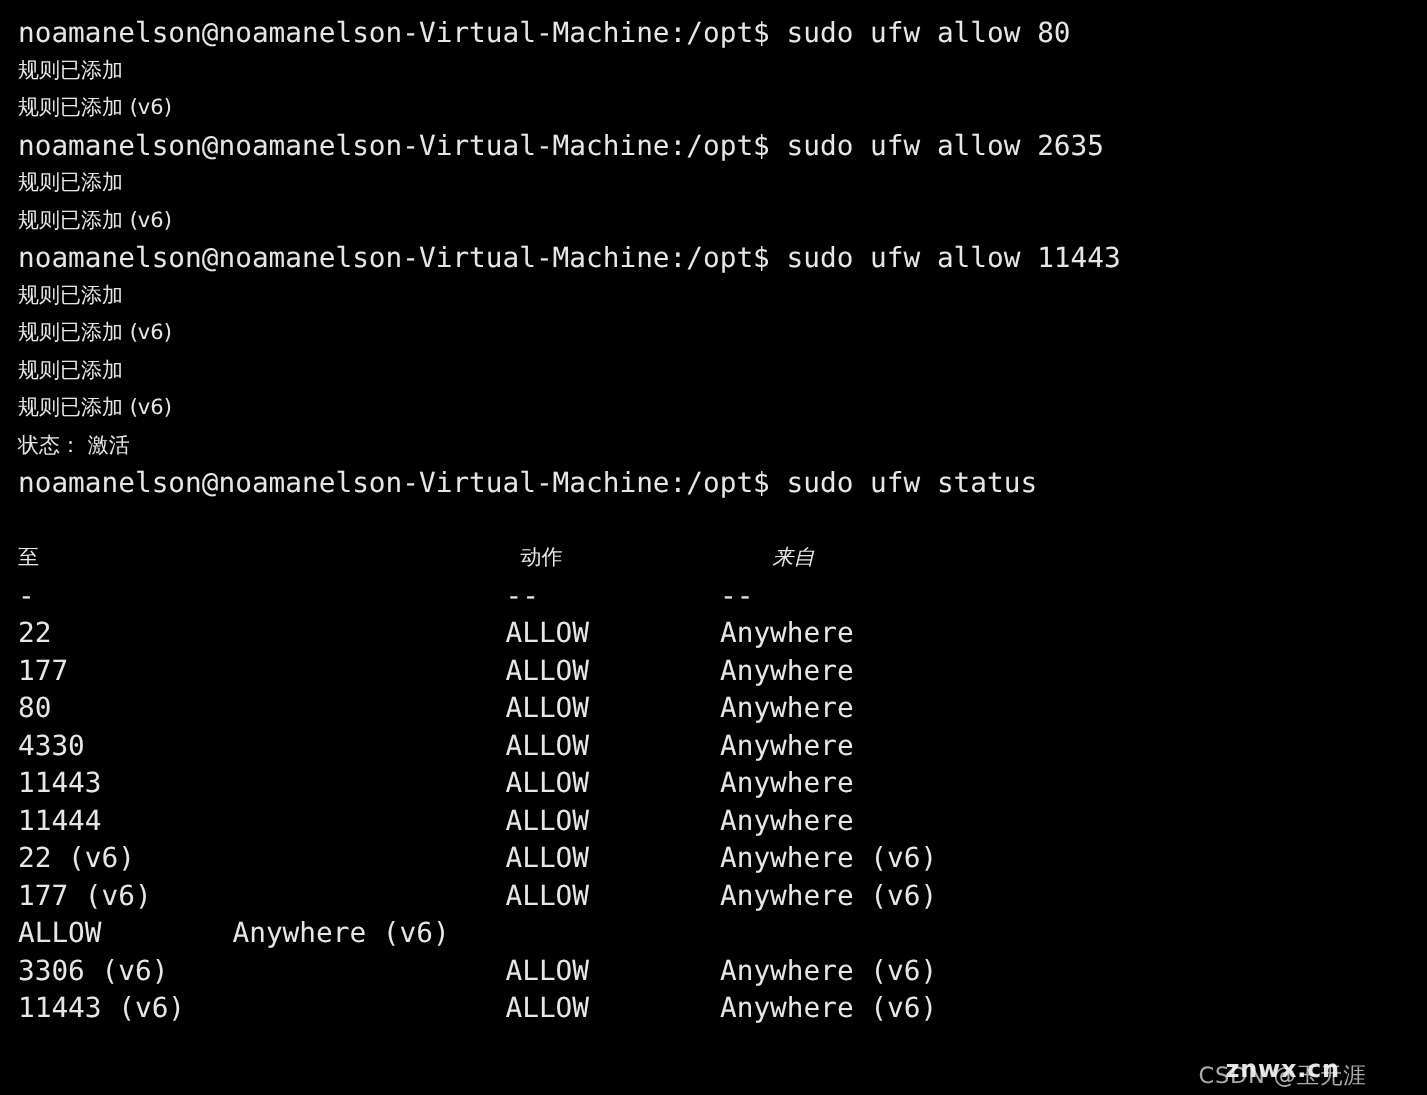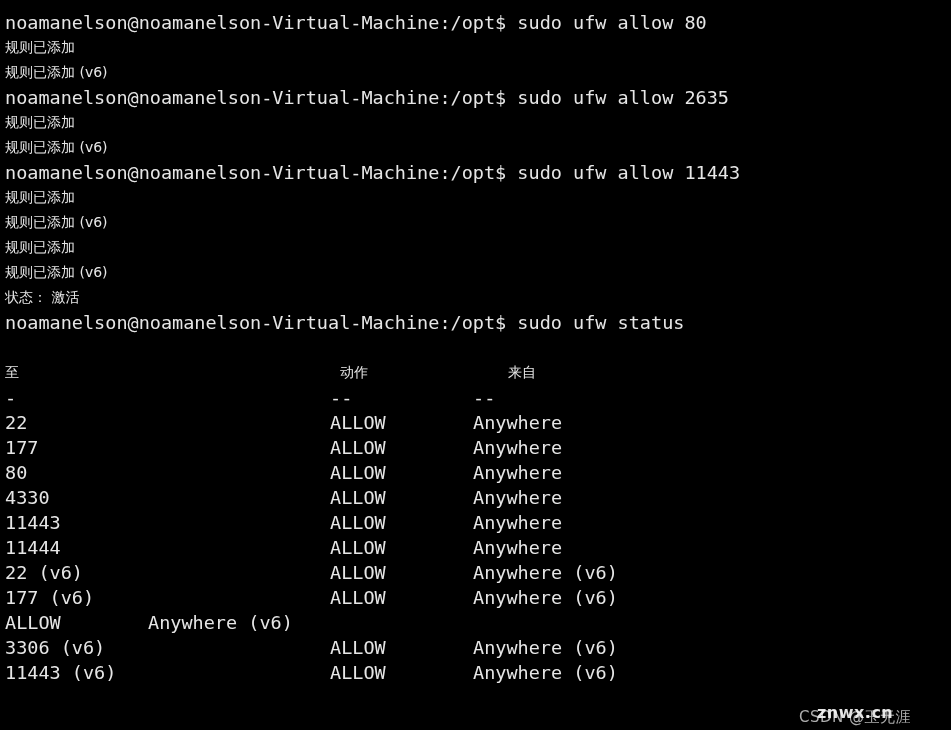--- a/index.html
+++ b/index.html
@@ -16,21 +16,21 @@
   }
   #terminal {
     position: relative;
     width: 951px;
     height: 730px;
     background: #000000;
     color: #e6e6e6;
     font-family: "DejaVu Sans Mono", "Liberation Mono", monospace;
     font-size: 18.5px;
     line-height: 25px;
-    padding: 10px 0 0 5px;
+    padding: 10px 0 0 12px;
     box-sizing: border-box;
     overflow: hidden;
   }
   .line {
     white-space: pre;
     height: 25px;
     line-height: 25px;
     display: block;
     letter-spacing: 0px;
   }
@@ -71,20 +71,21 @@
   }
   .hdr-action {
     display: inline-block;
     width: 168px;
     flex: 0 0 168px;
     white-space: pre;
   }
   .hdr-from {
     display: inline-block;
     white-space: pre;
+    font-style: italic;
   }
   .cjk {
     font-family: "DejaVu Sans", "Liberation Sans", sans-serif;
     font-size: 14px;
   }
   #watermark {
     position: absolute;
     right: 8px;
     bottom: 6px;
     width: 150px;

